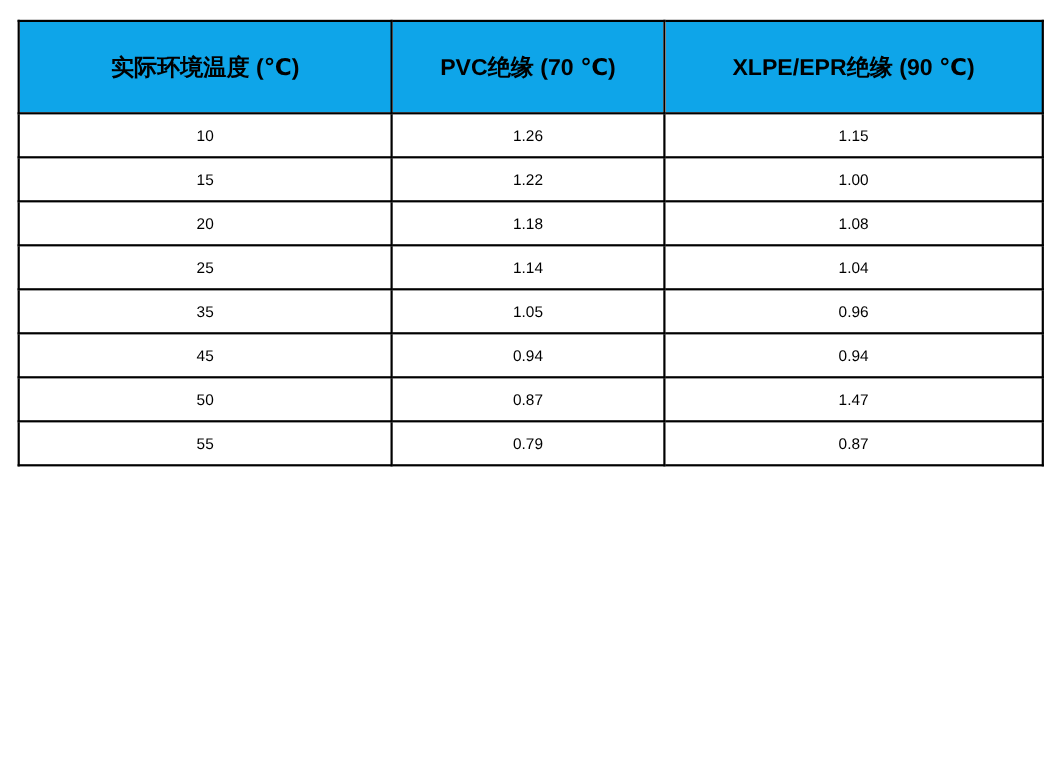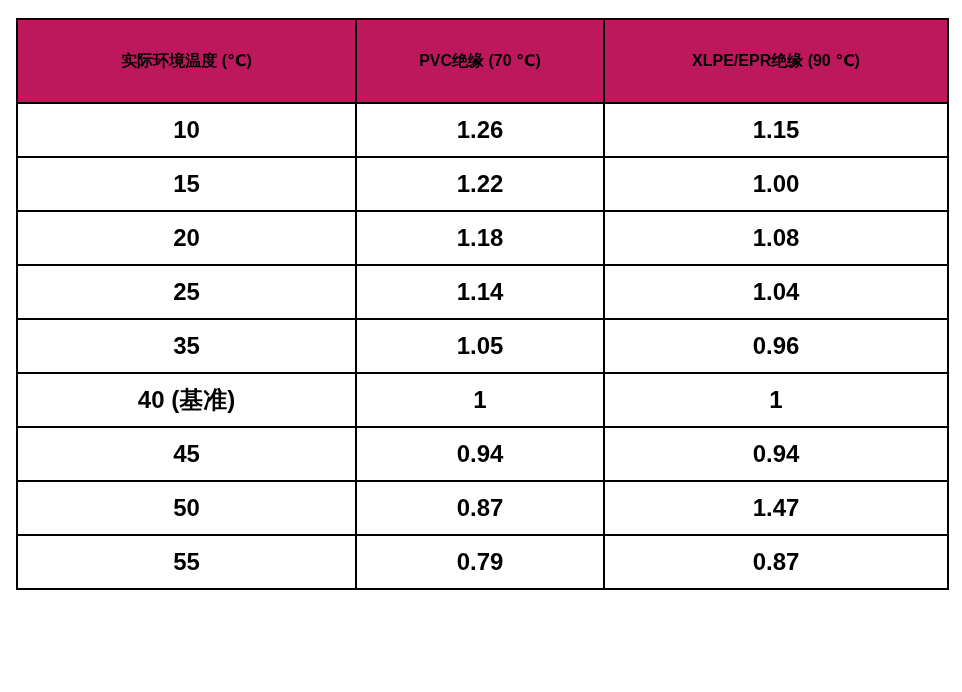--- a/index.html
+++ b/index.html
@@ -26,30 +26,30 @@
   table.factor-table th,
   table.factor-table td {
     border: 2px solid #000000;
     text-align: center;
     vertical-align: middle;
     padding: 0 6px;
     overflow: hidden;
     white-space: nowrap;
   }
   table.factor-table th {
-    background: #be185d;
-    font-size: 16px;
+    background: #0ea5e9;
+    font-size: 21px;
     font-weight: bold;
     height: 84px;
   }
   table.factor-table td {
     background: #ffffff;
-    font-size: 24px;
-    font-weight: bold;
-    height: 54px;
+    font-size: 14px;
+    font-weight: normal;
+    height: 40px;
   }
   col.c1 { width: 339px; }
   col.c2 { width: 248px; }
   col.c3 { width: 344px; }
 </style>
 </head>
 <body>
 
 <div class="table-wrap">
   <table class="factor-table">
@@ -85,25 +85,20 @@
           <td>25</td>
           <td>1.14</td>
           <td>1.04</td>
         </tr>
         <tr>
           <td>35</td>
           <td>1.05</td>
           <td>0.96</td>
         </tr>
         <tr>
-          <td>40 (基准)</td>
-          <td>1</td>
-          <td>1</td>
-        </tr>
-        <tr>
           <td>45</td>
           <td>0.94</td>
           <td>0.94</td>
         </tr>
         <tr>
           <td>50</td>
           <td>0.87</td>
           <td>1.47</td>
         </tr>
         <tr>

